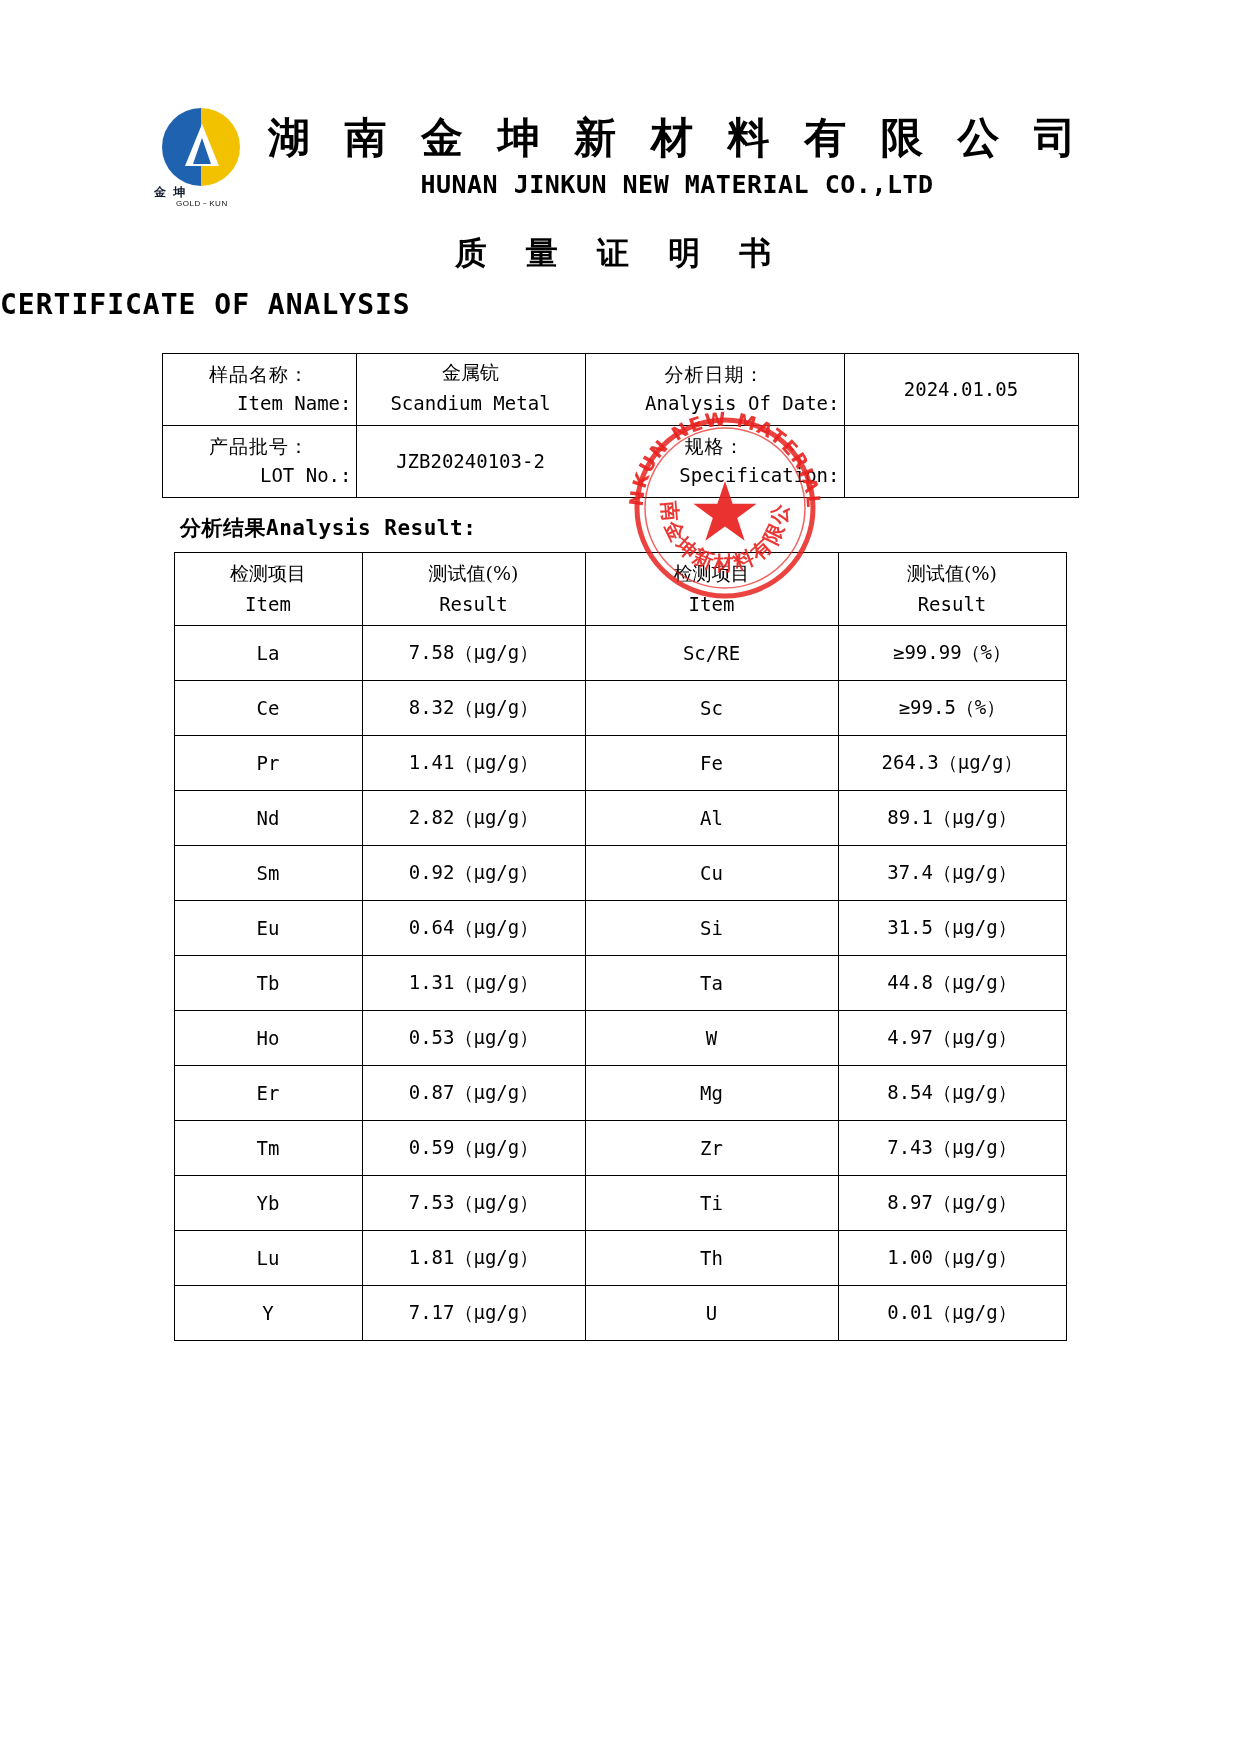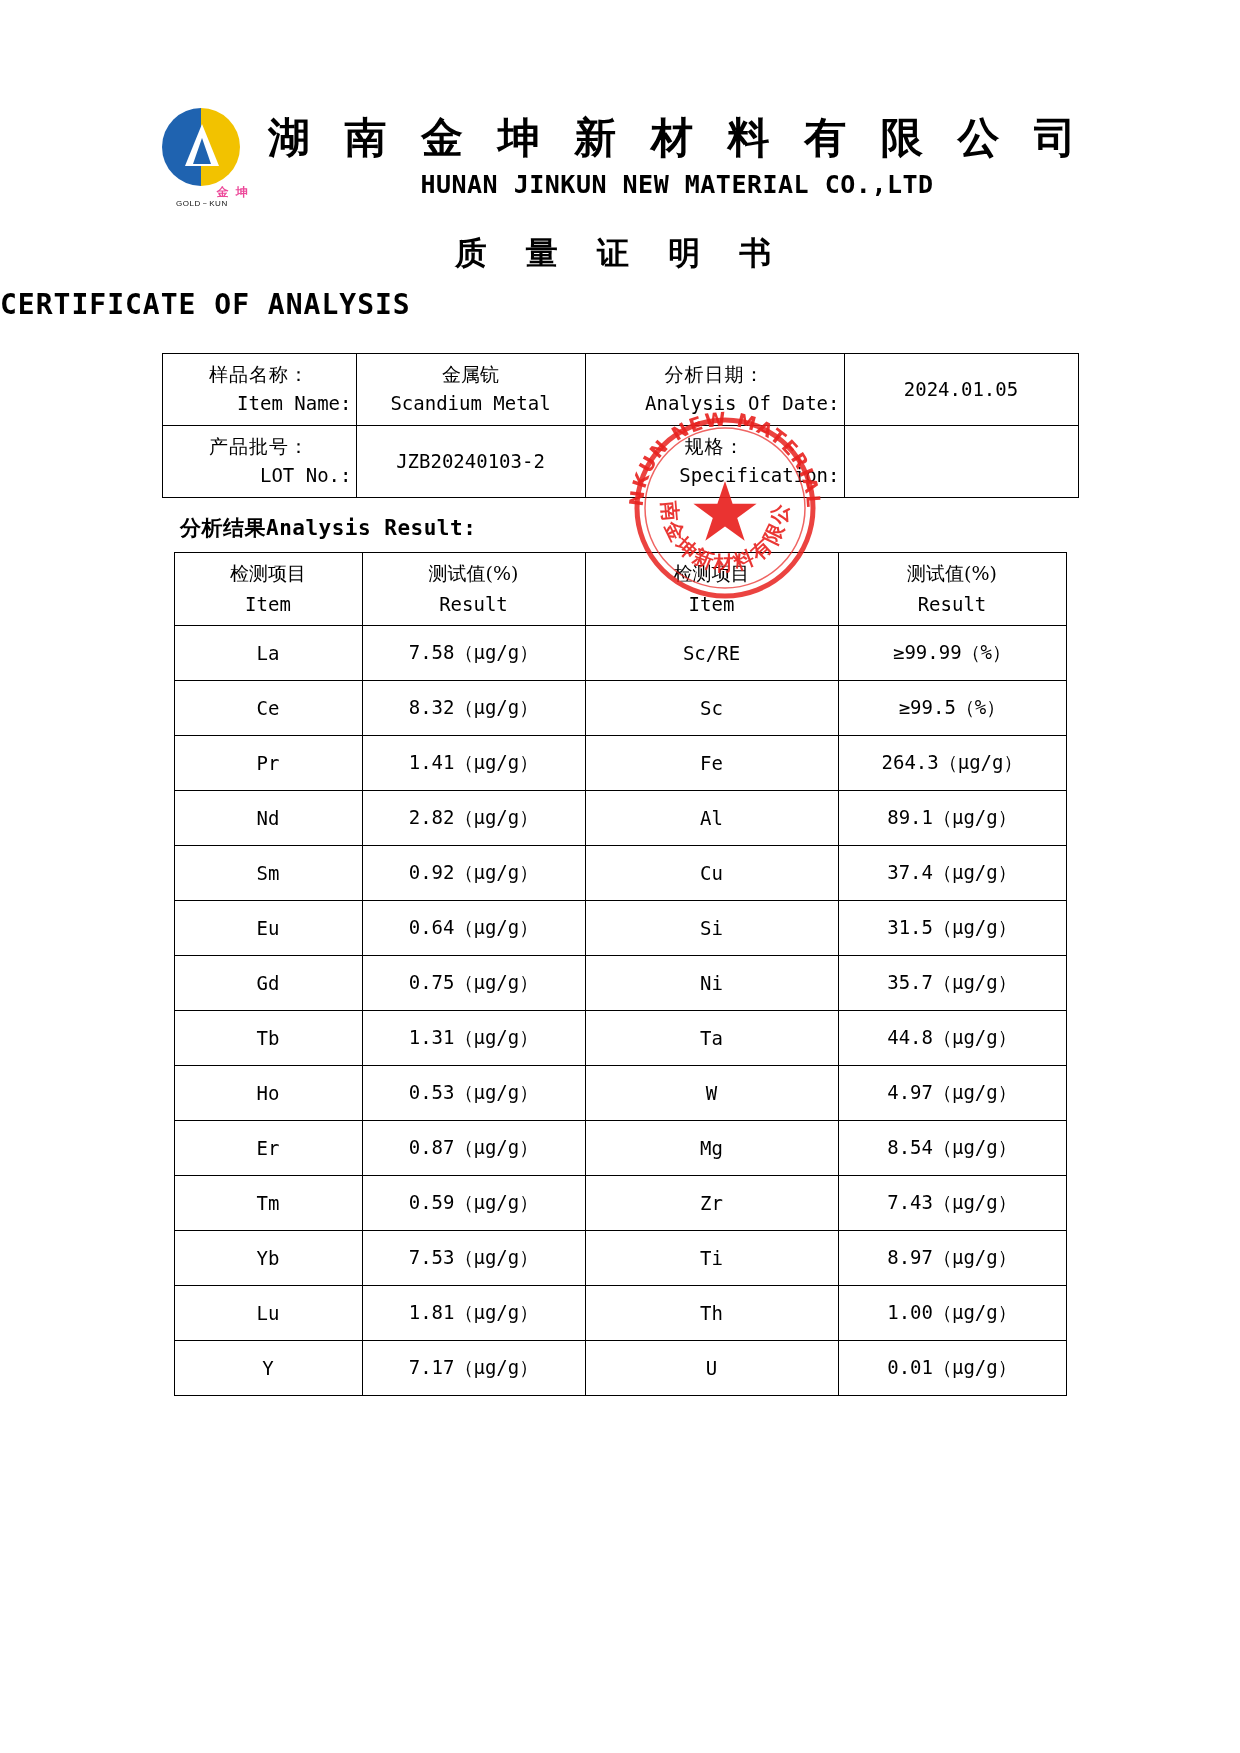--- a/index.html
+++ b/index.html
@@ -66,25 +66,25 @@
     height: 0;
     border-left: 9px solid transparent;
     border-right: 9px solid transparent;
     border-bottom: 26px solid #1f63b0;
   }
   .logo-text-cn {
     position: absolute;
     left: 0;
     top: 76px;
     width: 96px;
-    text-align: right;
+    text-align: left;
     font-size: 12px;
     font-weight: bold;
     letter-spacing: 2px;
-    color: #ec4899;
+    color: #0f172a;
   }
   .logo-text-en {
     position: absolute;
     left: 0;
     top: 90px;
     width: 96px;
     text-align: center;
     font-size: 8px;
     letter-spacing: 0.5px;
     color: #111;
@@ -151,21 +151,21 @@
     font-size: 19px;
     text-align: right;
   }
   .value-cell {
     text-align: center;
     font-family: "DejaVu Sans Mono", monospace;
     font-size: 18px;
     line-height: 1.55;
   }
   .value-cn {
-    font-family: Liberation Sans, sans-serif;
+    font-family: Liberation Mono, monospace;
     font-size: 19px;
   }
 
   
   .result-heading {
     width: 880px;
     margin: 16px auto 10px auto;
     font-size: 21px;
     font-family: "DejaVu Serif", serif;
     font-weight: bold;
@@ -326,26 +326,20 @@
         <td>Sm</td>
         <td>0.92（μg/g）</td>
         <td>Cu</td>
         <td>37.4（μg/g）</td>
       </tr>
       <tr>
         <td>Eu</td>
         <td>0.64（μg/g）</td>
         <td>Si</td>
         <td>31.5（μg/g）</td>
-      </tr>
-      <tr>
-        <td>Gd</td>
-        <td>0.75（μg/g）</td>
-        <td>Ni</td>
-        <td>35.7（μg/g）</td>
       </tr>
       <tr>
         <td>Tb</td>
         <td>1.31（μg/g）</td>
         <td>Ta</td>
         <td>44.8（μg/g）</td>
       </tr>
       <tr>
         <td>Ho</td>
         <td>0.53（μg/g）</td>

